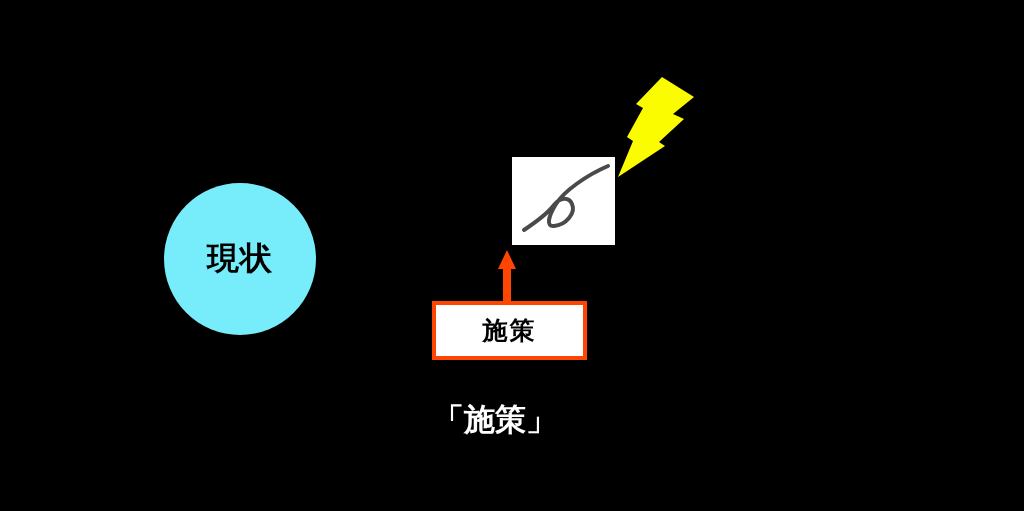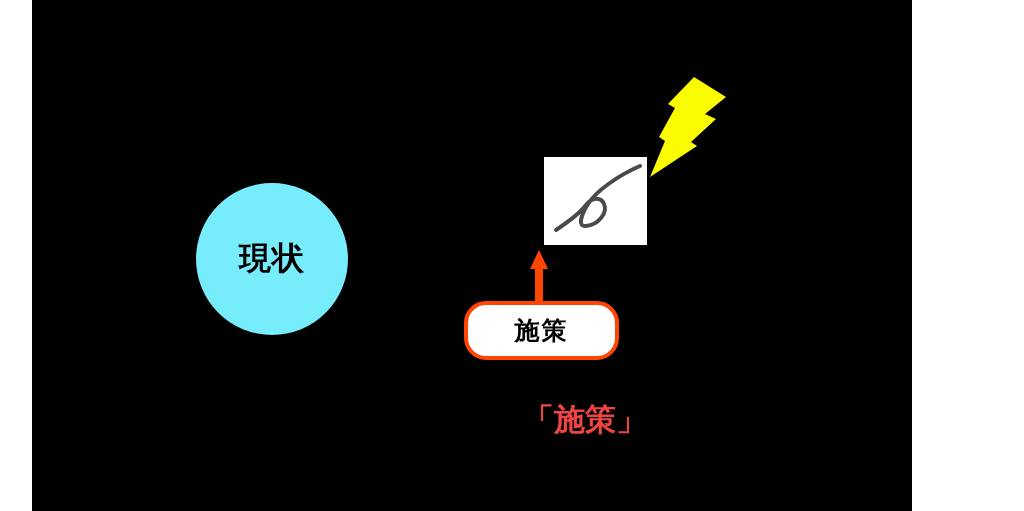--- a/index.html
+++ b/index.html
@@ -1,20 +1,20 @@
 <!DOCTYPE html>
 <html><head>
 <meta charset="utf-8">
 <style>
   html,body{margin:0;padding:0;}
   body{
     width:1024px;height:511px;position:relative;overflow:hidden;
     font-family:"Liberation Sans","DejaVu Sans",sans-serif;
   }
-  .canvas{position:absolute;inset:0;width:880px;height:511px;margin-left:32px;}
+  .canvas{position:absolute;inset:0;width:1024px;height:511px;}
   .circle{
     position:absolute;border-radius:50%;
     display:flex;align-items:center;justify-content:center;
   }
   .circle-label{
     color:#000;font-weight:bold;letter-spacing:1px;
   }
   #current-circle{left:164px;top:183px;width:152px;height:152px;}
   #current-circle .circle-label{font-size:32px;}
   #goal-circle{left:712px;top:184px;width:154px;height:154px;}
@@ -50,19 +50,19 @@
     <svg width="103" height="88" viewBox="0 0 103 88">
       <path d="M 96,9 C 75,18 52,34 44,47 C 36,60 34,70 42,69 C 54,68 64,56 60,47 C 57,40 48,40 42,48 C 36,56 24,65 12,73" fill="none" stroke-width="4" stroke-linecap="round" stroke="#4A4A4A"></path>
     </svg>
   </div>
 
   <svg id="svg-layer" viewBox="0 0 1024 511">
     <polygon points="662,77 694,97 673,114 684,119 659,142 665,146 618,177 633,141 627,137 643,108 636,104" fill="#FCFC00"></polygon>
     <polygon points="507,250 516,269 511,269 511,301 503,301 503,269 498,269" fill="#FF4502"></polygon>
   </svg>
 
-  <div id="measure-box" style="background: rgb(255, 255, 255); border-color: rgb(255, 69, 2); border-radius: 22px;">
+  <div id="measure-box" style="background: rgb(255, 255, 255); border-color: rgb(255, 69, 2);">
     <span class="box-label">施策</span>
   </div>
 
-  <div id="caption" style="color: #ef4444; text-align: right;">「施策」</div>
+  <div id="caption" style="color: #ffffff;">「施策」</div>
 
 </div>
 
 </body></html>

